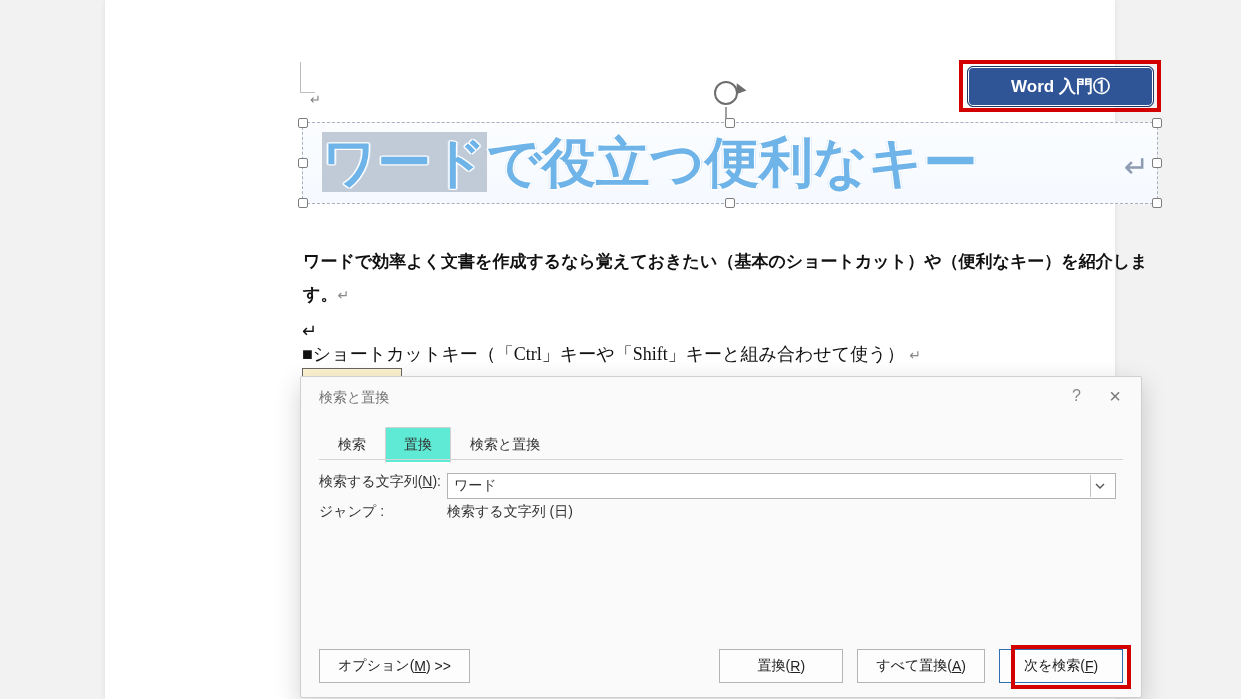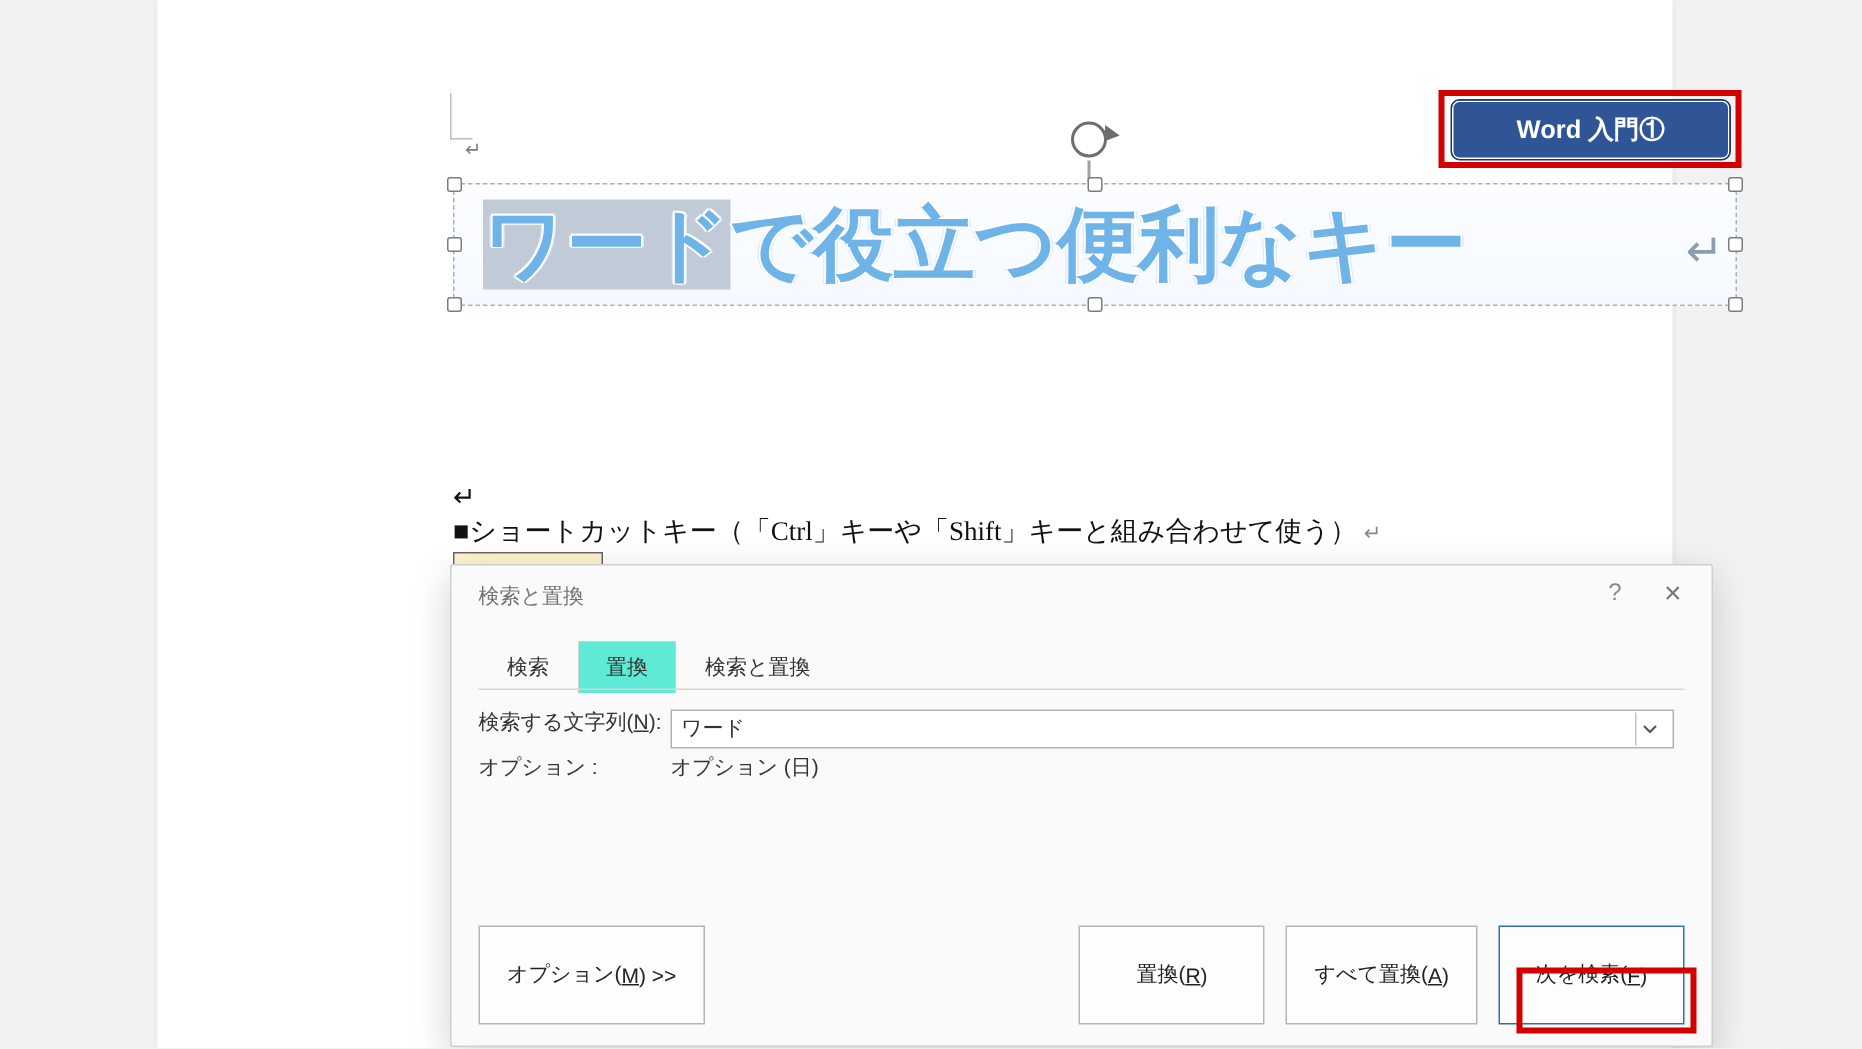--- a/index.html
+++ b/index.html
@@ -36,21 +36,21 @@
 .tab{padding:8px 18px;border:1px solid transparent;color:#333}
 .tab.active{background:#5eead4;border:1px solid #d0d0d0;border-bottom-color:#fff;border-radius:2px 2px 0 0}
 .tabline{position:absolute;left:18px;right:18px;top:82px;height:1px;background:#d5d5d5}
 .row{position:absolute;left:18px;display:flex;align-items:flex-start;font-size:14px;color:#333}
 .lbl{width:128px}
 .lbl .u{text-decoration:underline}
 .input{width:655px;height:24px;border:1px solid #b3b3b3;background:#fff;padding:0 6px;font-size:14px;display:flex;align-items:center;justify-content:space-between}
 .dd{width:18px;height:22px;border-left:1px solid #c5c5c5;display:flex;align-items:center;justify-content:center}
 .dd svg{width:10px;height:10px}
 .btns{position:absolute;left:18px;right:18px;bottom:14px;display:flex;justify-content:space-between;align-items:center}
-.btn{height:32px;border:1px solid #b5b5b5;background:#fdfdfd;padding:16px 18px;font-size:14px;display:flex;align-items:center;justify-content:center;min-width:86px}
+.btn{height:32px;border:1px solid #b5b5b5;background:#fdfdfd;padding:0 18px;font-size:14px;display:flex;align-items:center;justify-content:center;min-width:86px}
 .btn.blue{border:1px solid #2f6fb1}
 .btn-right{display:flex;gap:14px}
 .close-hi{position:absolute;right:10px;bottom:8px;width:120px;height:44px;border:4px solid #d30000;box-sizing:border-box;pointer-events:none}
 </style>
 </head>
 <body>
 
 <div class="viewport">
   <div class="page">
     <div class="corner"></div>
@@ -75,20 +75,23 @@
       <div class="sel selMR"></div>
       <div class="sel selBL"></div>
       <div class="sel selBM"></div>
       <div class="sel selBR"></div>
       <div class="title-text">
         <span class="hi">ワード</span><span>で役立つ便利なキー</span>
       </div>
       <span class="ret">↵</span>
     </div>
 
+    <div class="intro">
+      <span>ワードで効率よく文書を作成するなら覚えておきたい（基本のショートカット）や（便利なキー）を紹介します。</span><span class="pm2">↵</span>
+    </div>
 
     <div class="plain" style="left:197px;top:320px">↵</div>
     <div class="plain" style="left:197px;top:342px;width:850px">
       <span>■ショートカットキー（「Ctrl」キーや「Shift」キーと組み合わせて使う）</span> <span class="pm2">↵</span>
     </div>
 
     <table class="tbl" style="top:368px;width:100px">
       <tbody>
           <tr>
             <th>ショー</th>
@@ -141,22 +144,22 @@
         <span>ワード</span>
         <span class="dd">
             <svg viewBox="0 0 10 10">
               <path d="M1 3 L5 7 L9 3" fill="none" stroke="#555" stroke-width="1.4"></path>
             </svg>
           </span>
       </div>
     </div>
 
     <div class="row" style="top:126px">
-      <div class="lbl">オプション :</div>
-      <div>オプション (日)</div>
+      <div class="lbl">ジャンプ :</div>
+      <div>検索する文字列 (日)</div>
     </div>
 
 
     <div class="btns">
       <div class="btn">
           <span>オプション(</span>
           <span style="text-decoration:underline">M</span>
           <span>) &gt;&gt;</span>
         </div>
       <div class="btn-right">

